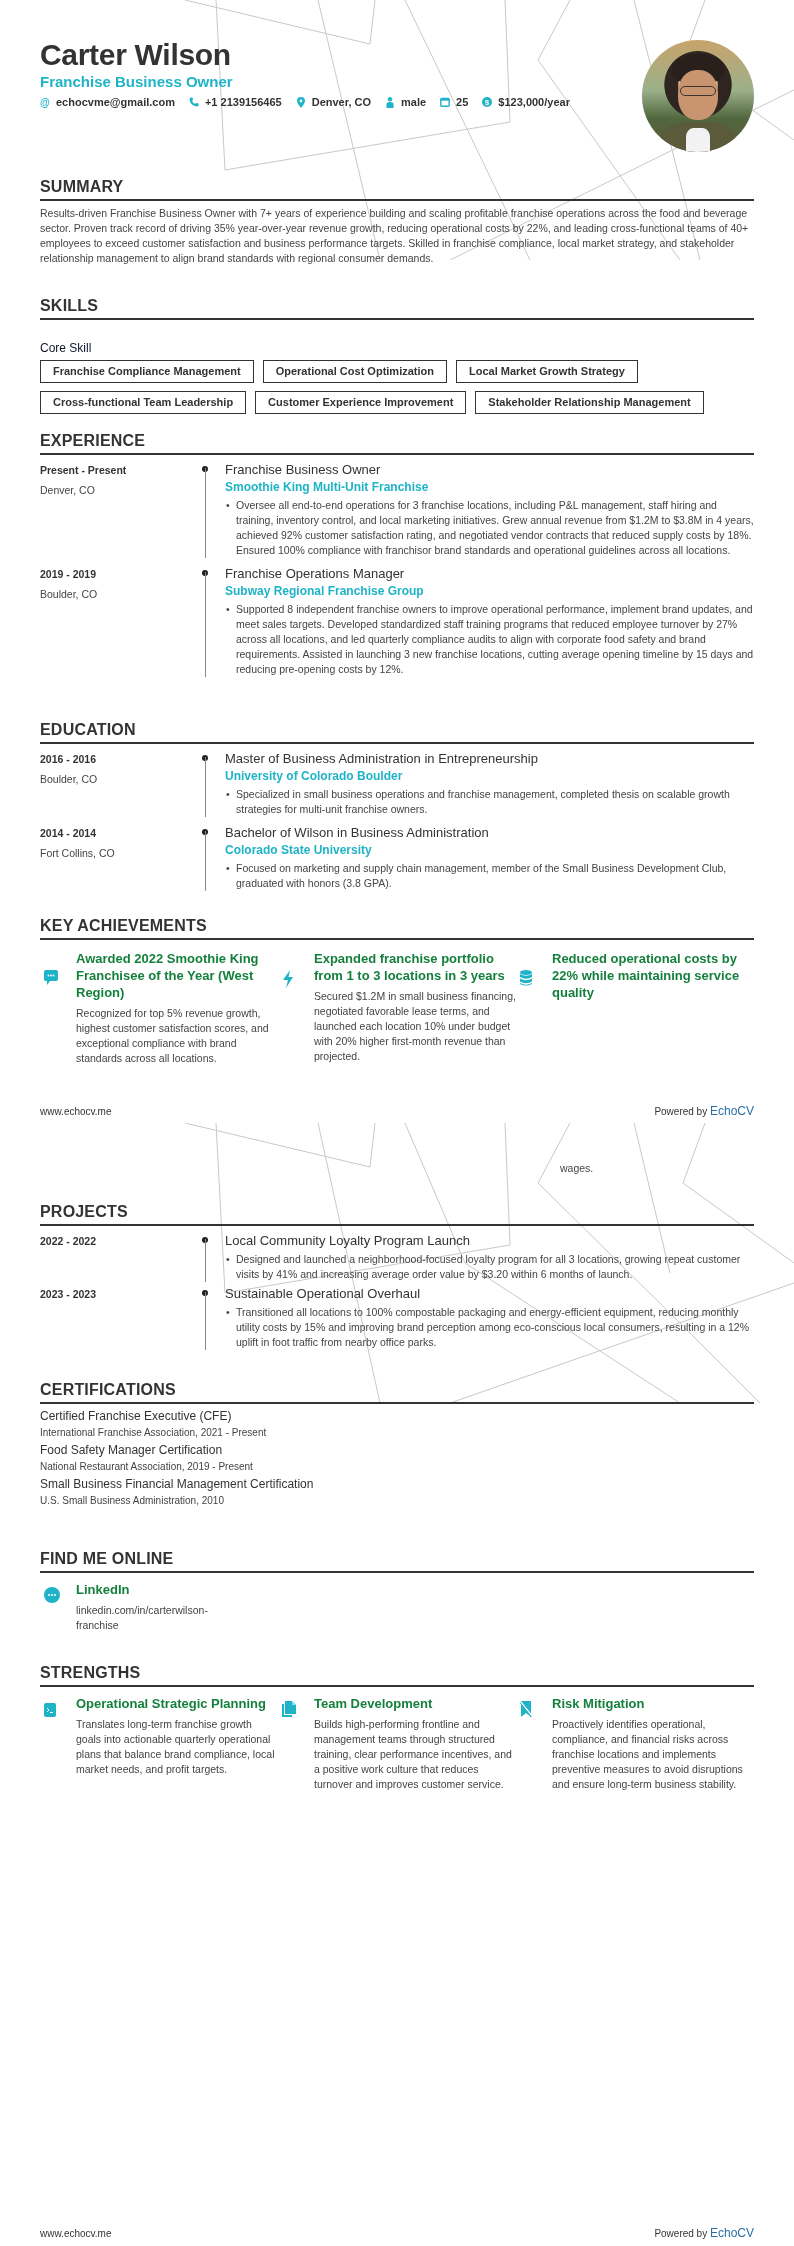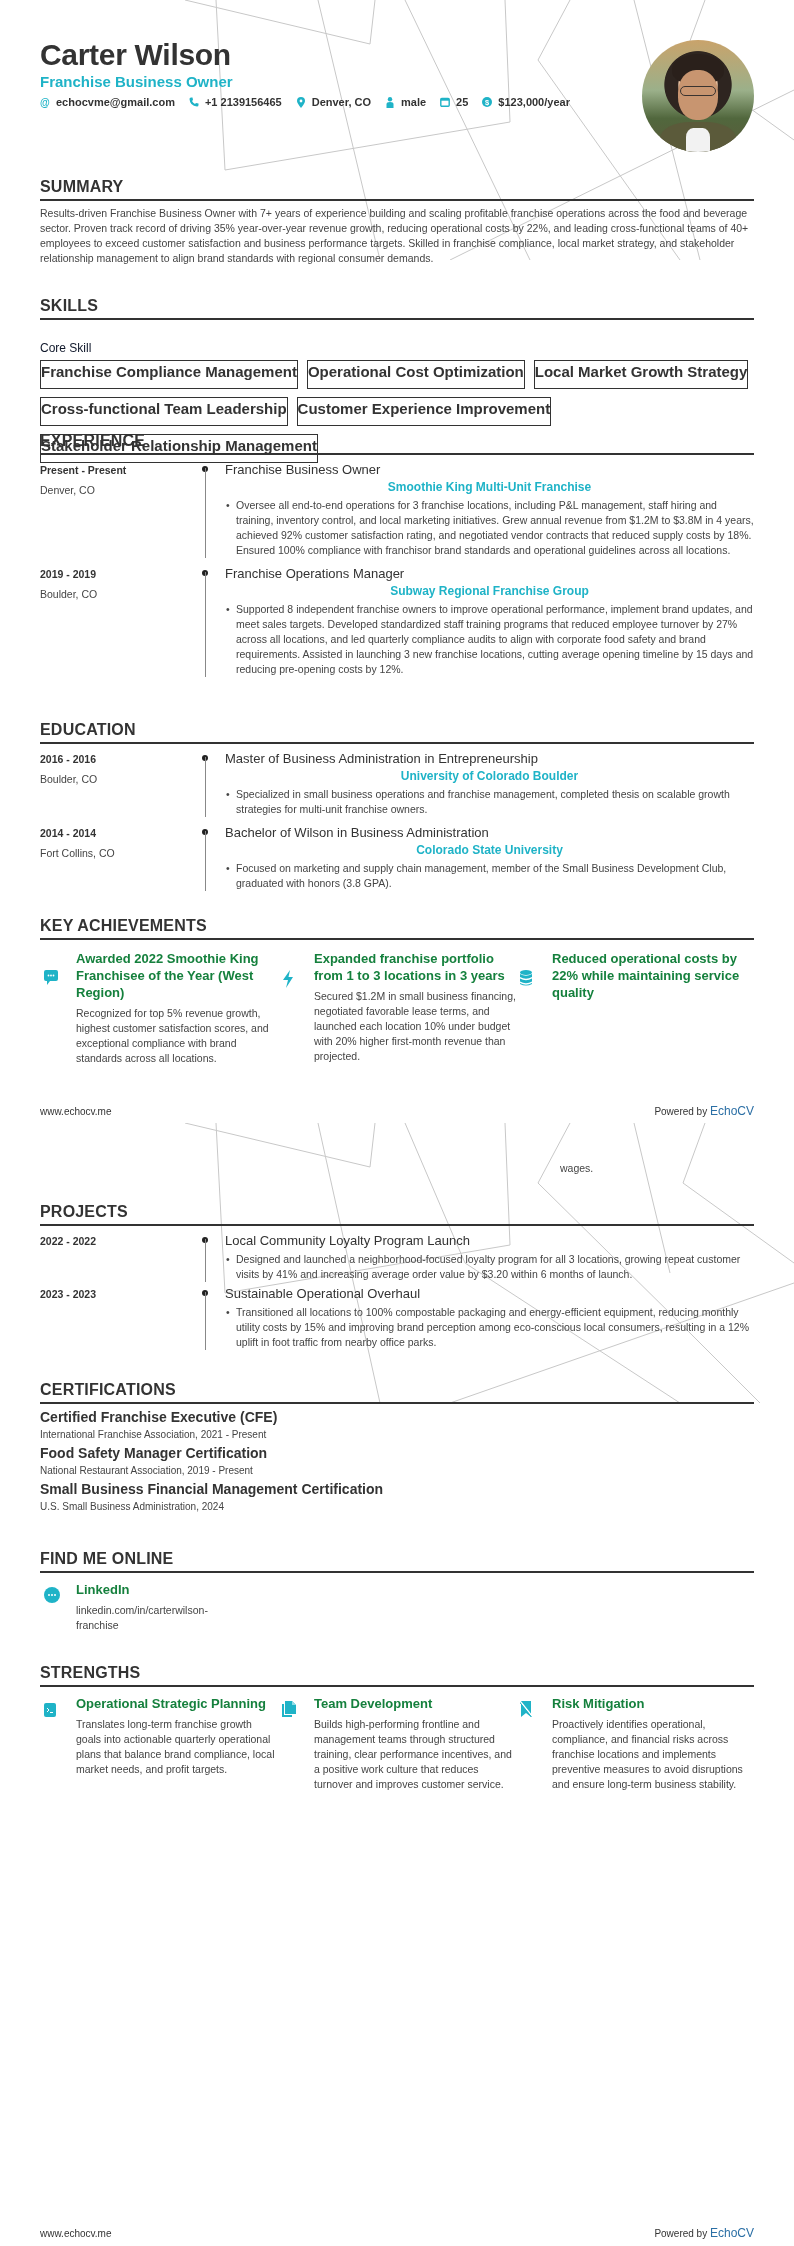--- a/index.html
+++ b/index.html
@@ -18,43 +18,43 @@
   .avatar .shirt { position: absolute; left: 18px; top: 82px; width: 76px; height: 40px; border-radius: 40% 40% 0 0; background: #5b5a3a; }
   .avatar .tee { position: absolute; left: 44px; top: 88px; width: 24px; height: 30px; background: #f2f2f2; border-radius: 30% 30% 0 0; }
   .avatar .glasses { position: absolute; left: 38px; top: 46px; width: 36px; height: 10px; border: 1.5px solid #3a3330; border-radius: 5px; }
 
   .section { position: absolute; left: 40px; width: 714px; }
   .section-title { font-size: 16px; font-weight: bold; color: #333; letter-spacing: 0.2px; padding-bottom: 3px; border-bottom: 2.5px solid #333; }
   .summary-text { font-size: 10.5px; line-height: 15px; color: #444; margin-top: 5px; }
 
   .core-label { font-size: 12px; color: #0f172a; margin-top: 21px; }
   .tags { display: flex; flex-wrap: wrap; gap: 8px 9px; margin-top: 5px; width: 714px; }
-  .tag { border: 1.2px solid #333; padding: 3px 0; font-size: 15px; font-weight: bold; color: #333; height: 29px; line-height: 15px; }
+  .tag { border: 1.2px solid #333; padding: 3px 12px; font-size: 11px; font-weight: bold; color: #333; height: 23px; line-height: 15px; }
 
   .timeline-row { position: relative; display: flex; }
   .tl-left { width: 165px; flex: none; padding-top: 4px; }
   .tl-date { font-size: 10.5px; font-weight: bold; color: #333; }
   .tl-loc { font-size: 10.5px; color: #444; margin-top: 8px; }
   .tl-line { position: relative; width: 0; flex: none; }
   .tl-line .dot { position: absolute; left: -3px; top: 6px; width: 6px; height: 6px; border-radius: 50%; background: #222; }
   .tl-line .bar { position: absolute; left: -0.5px; top: 8px; bottom: 0; width: 1px; background: #888; }
   .tl-right { padding-left: 20px; flex: 1; }
   .tl-title { font-size: 13px; color: #333; margin-top: 2px; }
-  .tl-org { font-size: 12px; font-weight: bold; color: #1fb3c7; margin-top: 3px; text-align: center; }
+  .tl-org { font-size: 12px; font-weight: bold; color: #1fb3c7; margin-top: 3px; }
   .tl-bullet { font-size: 10.5px; line-height: 15px; color: #444; margin-top: 4px; padding-left: 11px; position: relative; }
   .tl-bullet::before { content: "•"; position: absolute; left: 1px; top: 0; }
 
   .cards { display: flex; margin-top: 10px; }
   .card { width: 238px; display: flex; }
   .card-icon { width: 36px; flex: none; display: flex; align-items: center; justify-content: flex-start; padding-left: 4px; color: #1fb3c7; }
   .card-icon.top { align-items: flex-start; padding-top: 6px; }
   .card-title { font-size: 13px; font-weight: bold; color: #15803d; line-height: 17px; }
   .card-body { font-size: 10.5px; line-height: 15px; color: #444; margin-top: 5px; }
 
-  .cert-name { font-size: 14px; font-weight: bold; color: #333; margin-top: 5px; }
+  .cert-name { font-size: 12px; font-weight: normal; color: #333; margin-top: 5px; }
   .cert-meta { font-size: 10px; color: #444; margin-top: 4px; }
 
   .footer { position: absolute; width: 714px; left: 40px; font-size: 10px; color: #333; display: flex; justify-content: space-between; align-items: center; }
   .footer .brand { color: #2b6fa5; font-size: 12px; }
 </style>
 </head>
 <body>
 
 <svg class="bg-lines" style="top:0" width="794" height="260">
   <g stroke="#c8c8c8" stroke-width="1" fill="none">
@@ -314,21 +314,21 @@
   <div>
     <div class="cert-name">Certified Franchise Executive (CFE)</div>
     <div class="cert-meta">International Franchise Association, 2021 - Present</div>
   </div>
   <div>
     <div class="cert-name">Food Safety Manager Certification</div>
     <div class="cert-meta">National Restaurant Association, 2019 - Present</div>
   </div>
   <div>
     <div class="cert-name">Small Business Financial Management Certification</div>
-    <div class="cert-meta">U.S. Small Business Administration, 2024</div>
+    <div class="cert-meta">U.S. Small Business Administration, 2010</div>
   </div>
 </div>
 
 <div class="section" style="top:1550px">
   <div class="section-title">FIND ME ONLINE</div>
   <div class="cards" style="margin-top:8px">
     <div class="card">
       <div class="card-icon top">
         <svg width="16" height="16" viewBox="0 0 16 16">
             <circle cx="8" cy="8" r="8" fill="#1fb3c7"></circle>

